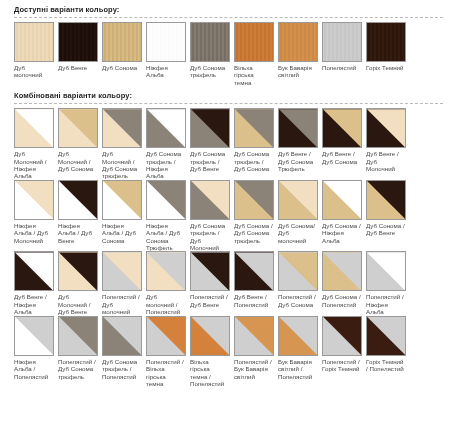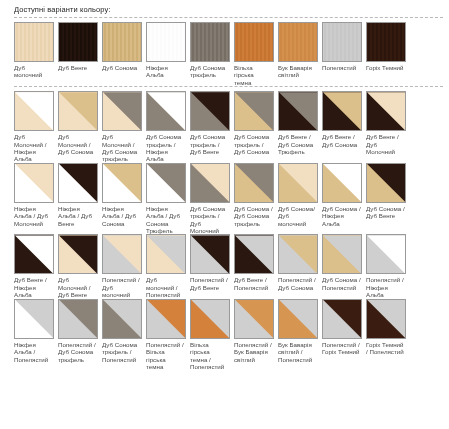--- a/index.html
+++ b/index.html
@@ -15,21 +15,21 @@
     overflow: hidden;
   }
   .page {
     position: relative;
     width: 449px;
     height: 429px;
     padding: 0;
   }
   .section-head {
     font-size: 7.5px;
-    font-weight: normal;
+    font-weight: bold;
     color: #1f1f1f;
     letter-spacing: 0.1px;
     padding: 5px 0 3px 14px;
     line-height: 9px;
   }
   .divider {
     border-top: 1px dashed #b9b9b9;
     height: 0;
     margin: 0 6px 0 14px;
   }
@@ -118,20 +118,21 @@
           <div class="label">Попелястий</div>
         </div>
         <div class="cell">
           <div class="swatch" style="background: repeating-linear-gradient(90deg, rgb(58, 29, 16) 0px, rgb(38, 18, 10) 2px, rgb(58, 29, 16) 4px);"></div>
           <div class="label">Горіх Темний</div>
         </div>
       </div>
   </div>
 
   <div class="section">
+    <div class="section-head">Комбіновані варіанти кольору:</div>
     <div class="divider"></div>
     <div class="grid combined-grid">
         <div class="cell">
           <div class="swatch">
             <div class="tri-lower" style="background: rgb(242, 223, 194);"></div>
             <div class="tri-upper" style="background: rgb(255, 255, 255); clip-path: polygon(100% 0px, 100% 100%, 0px 0px);"></div>
           </div>
           <div class="label">Дуб
 Молочний /
 Ніжфея

